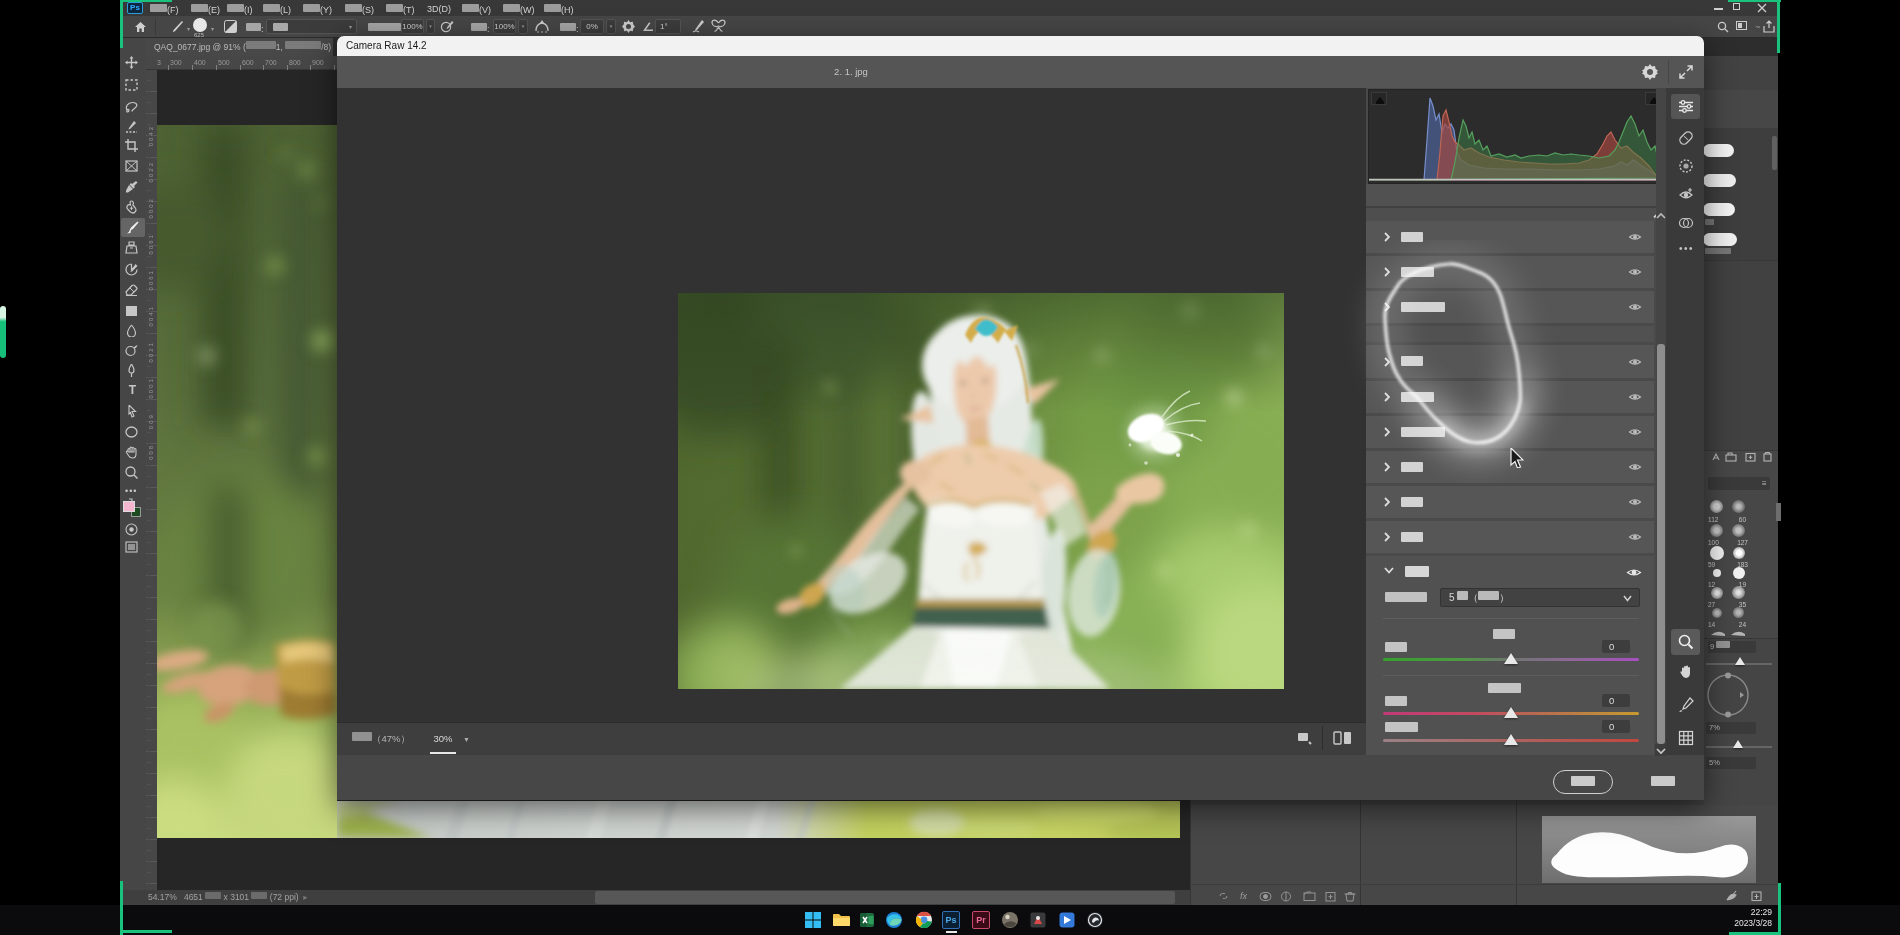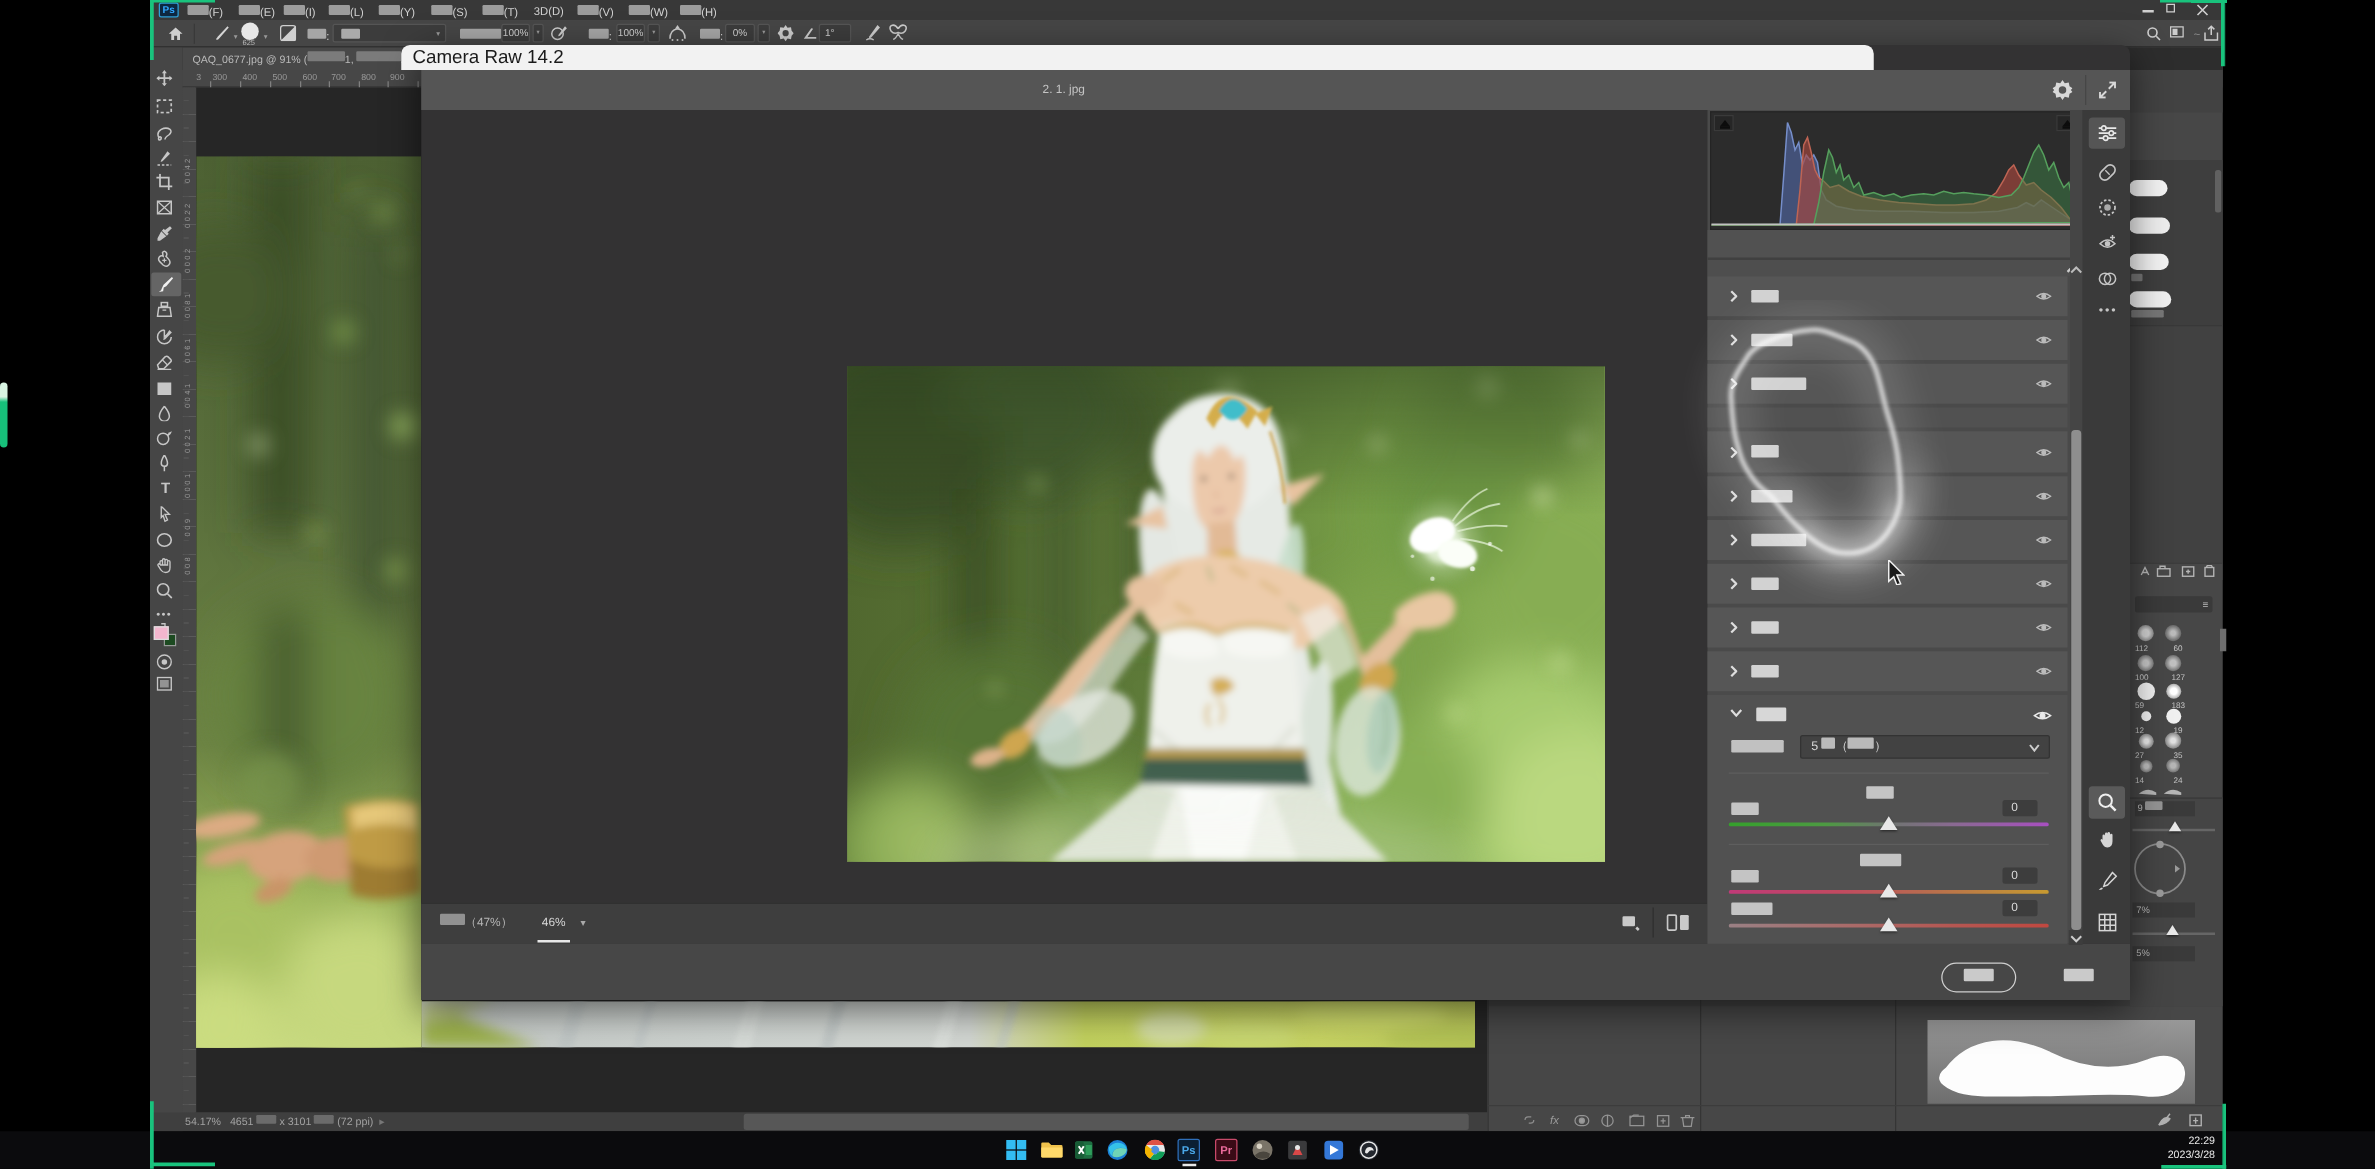--- a/index.html
+++ b/index.html
@@ -434,21 +434,21 @@
       <circle cx="30" cy="42.5" r="3" fill="#9a9a9a"></circle>
       <path d="M42 26 L46 23 L42 20" fill="#9a9a9a"></path>
     </svg>
 <div class="a" style="left:1706px;top:722px;width:50px;height:12px;background:#3a3a3a;color:#bbb;font-size:7.5px;line-height:12px;padding-left:3px">7%</div>
 <div class="a" style="left:1706px;top:746px;width:66px;height:2px;background:#666"></div>
 <div class="th" style="left:1733px;top:740px;border-left-width:5px;border-right-width:5px;border-bottom-width:8px"></div>
 <div class="a" style="left:1706px;top:757px;width:50px;height:12px;background:#3a3a3a;color:#bbb;font-size:7.5px;line-height:12px;padding-left:3px">5%</div>
 </div>
 
 <div class="a" style="left:337px;top:36px;width:1367px;height:764px;background:#333233;border-radius:7px 7px 0 0;box-shadow:0 8px 30px rgba(0,0,0,.55)"></div>
-<div class="a" style="left:321px;top:36px;width:1178px;height:20px;background:#f2f2f2;border-radius:7px 7px 0 0;color:#1a1a1a;font-size:15px;line-height:20px"><span style="margin-left:9px">Camera Raw 14.2</span></div>
+<div class="a" style="left:337px;top:36px;width:1367px;height:20px;background:#f2f2f2;border-radius:7px 7px 0 0;color:#1a1a1a;font-size:10px;line-height:20px"><span style="margin-left:9px">Camera Raw 14.2</span></div>
 <div class="a" style="left:337px;top:56px;width:1367px;height:32px;background:#555"></div>
 <div class="a" style="left:771px;top:56px;width:160px;height:32px;line-height:32px;color:#c5c5c5;font-size:9.5px;text-align:center">2. 1. jpg</div>
 <div id="crIcons">
 <svg class="a" style="left:1642px;top:64px" width="16" height="16" viewBox="0 0 16 16">
       <path d="M8 0 L9.8 2.6 L13 1.9 L13.6 5 L16 6.5 L14.6 8 L16 9.5 L13.6 11 L13 14.1 L9.8 13.4 L8 16 L6.2 13.4 L3 14.1 L2.4 11 L0 9.5 L1.4 8 L0 6.5 L2.4 5 L3 1.9 L6.2 2.6 Z M8 5 A3 3 0 1 0 8 11 A3 3 0 1 0 8 5" fill="#d8d8d8" fill-rule="evenodd"></path>
     </svg>
 <div class="a" style="left:1668px;top:60px;width:1px;height:24px;background:#464646"></div>
 <svg class="a" style="left:1679px;top:65px" width="14" height="14" viewBox="0 0 14 14">
       <path d="M8.5 1 L13 1 L13 5.5 M13 1 L8 6 M5.5 13 L1 13 L1 8.5 M1 13 L6 8" fill="none" stroke="#d8d8d8" stroke-width="1.5"></path>
       <path d="M13 1 L10.5 1 L13 3.5 Z M1 13 L3.5 13 L1 10.5 Z" fill="#d8d8d8"></path>
@@ -595,21 +595,21 @@
 <path d="M297 36 Q307 18 320 34 Q313 46 304 42 Z" fill="#41bdca"></path>
 <path d="M326 38 L340 32 L334 48 Z" fill="#d4ad4c"></path>
 <path d="M338 52 Q348 80 350 110" stroke="#c9a24d" stroke-width="2.5" fill="none" opacity=".8"></path>
 </g>
 <ellipse cx="280" cy="398" rx="215" ry="48" fill="#f4f7ee" opacity=".22" filter="url(#mb20)"></ellipse>
 <rect width="606" height="396" fill="#33431f" opacity="0"></rect>
 </svg></div>
 
 <div class="a" style="left:337px;top:722px;width:1029px;height:33px;background:#3e3e3e;border-top:1px solid #2c2c2c"></div>
 <div class="a" style="left:352px;top:722px;height:33px;line-height:33px;color:#b5b5b5;font-size:9.5px"><span class="zh" style="width:20px;height:9px;opacity:.7"></span>（47%）</div>
-<div class="a" style="left:430px;top:722px;width:26px;height:32px;color:#d8d8d8;font-size:9.5px;line-height:33px;text-align:center;border-bottom:2px solid #e8e8e8">46%</div>
+<div class="a" style="left:430px;top:722px;width:26px;height:32px;color:#d8d8d8;font-size:9.5px;line-height:33px;text-align:center;border-bottom:2px solid #e8e8e8">30%</div>
 <div class="a" style="left:463px;top:736px;color:#aaa;font-size:7px">▼</div>
 <div id="crToolIcons">
 <svg class="a" style="left:1297px;top:731px" width="15" height="14" viewBox="0 0 15 14">
       <rect x="1" y="2" width="10" height="8" rx="1" fill="#c9c9c9"></rect>
       <path d="M12 11 L14 13" stroke="#c9c9c9" stroke-width="2"></path>
     </svg>
 <div class="a" style="left:1322px;top:726px;width:1px;height:24px;background:#2e2e2e"></div>
 <svg class="a" style="left:1333px;top:731px" width="20" height="14" viewBox="0 0 20 14">
       <rect x="1" y="1" width="7" height="12" rx="1" fill="none" stroke="#c9c9c9" stroke-width="1.4"></rect>
       <rect x="11" y="1" width="7" height="12" rx="1" fill="#c9c9c9"></rect>

